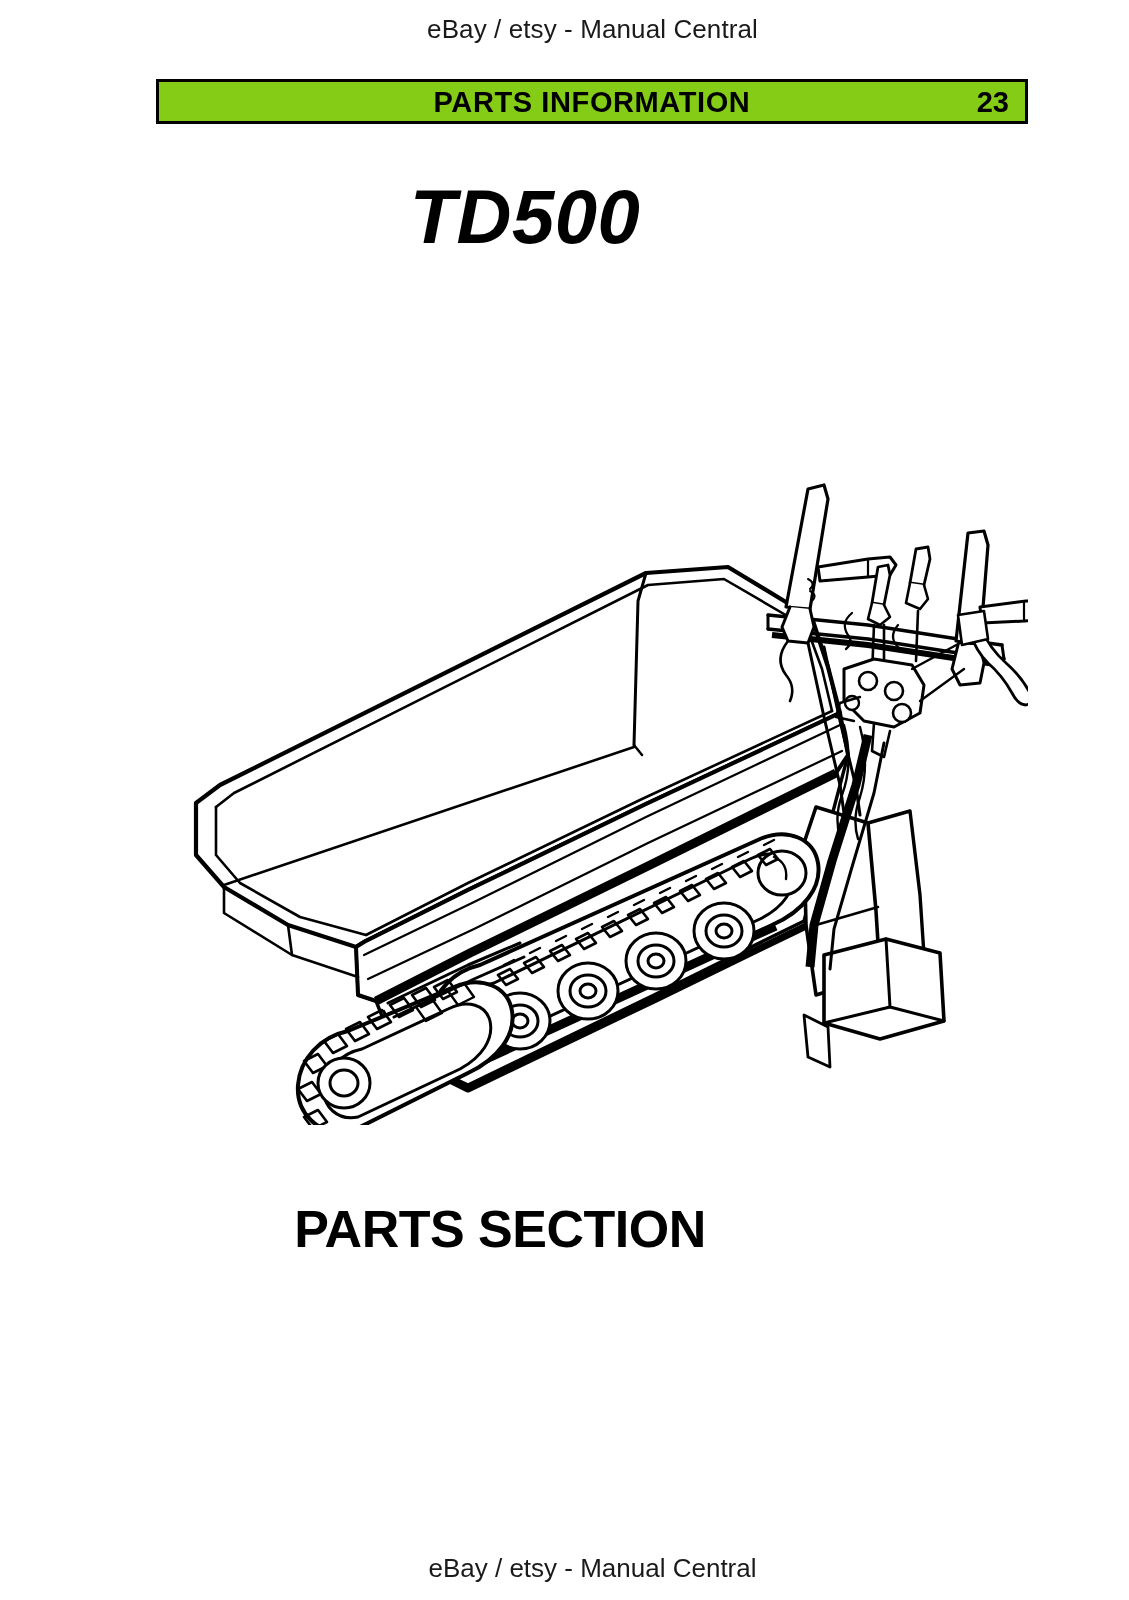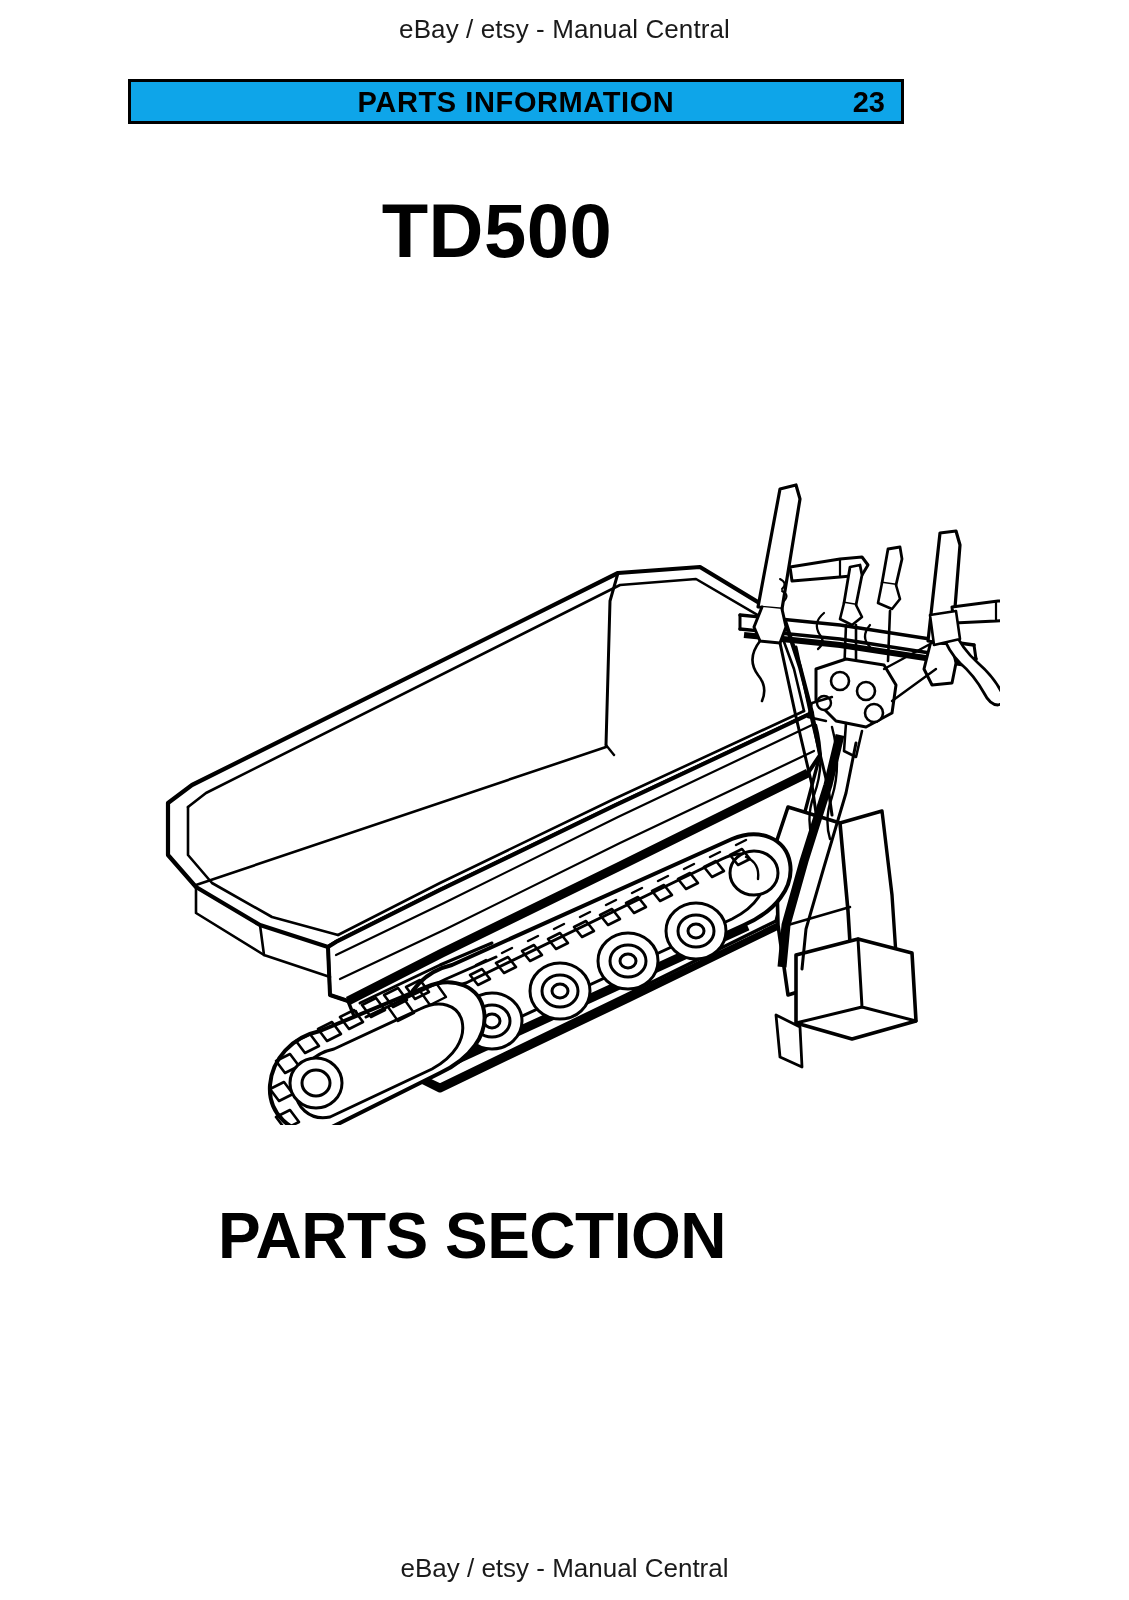--- a/index.html
+++ b/index.html
@@ -13,45 +13,46 @@
     position: relative;
     font-family: "Liberation Sans", sans-serif;
     color: #000000;
     overflow: hidden;
   }
 
   .page {
     position: absolute;
     inset: 0;
     background: #ffffff;
+    margin-left: 28px;
   }
 
   
   .watermark-top {
     position: absolute;
     top: 14px;
     left: 0;
     width: 1129px;
     text-align: center;
     font-size: 26px;
     font-weight: 400;
     color: #1a1a1a;
     letter-spacing: 0.1px;
   }
 
   
   .header-box {
     position: absolute;
     top: 79px;
     left: 128px;
-    width: 776px;
+    width: 872px;
     height: 45px;
     border: 3px solid #000000;
     box-sizing: border-box;
-    background: #0ea5e9;
+    background: #84cc16;
   }
   .header-box-inner {
     position: relative;
     width: 100%;
     height: 100%;
   }
   .header-title {
     position: absolute;
     left: 0;
     right: 0;
@@ -68,24 +69,25 @@
     top: 50%;
     transform: translateY(-50%);
     font-size: 29px;
     font-weight: 700;
     text-align: right;
   }
 
   
   .model-block {
     position: absolute;
-    top: 192px;
+    top: 178px;
     left: 0;
     width: 994px;
     text-align: center;
+    font-style: italic;
   }
   .model-line {
     font-size: 76px;
     font-weight: 700;
     line-height: 1.03;
     letter-spacing: 0.5px;
   }
 
   
   .illustration {
@@ -101,21 +103,21 @@
     height: 100%;
   }
 
   
   .section-title {
     position: absolute;
     top: 1199px;
     left: 0;
     width: 944px;
     text-align: center;
-    font-size: 64px;
+    font-size: 52px;
     font-weight: 700;
     letter-spacing: -0.5px;
   }
 
   
   .watermark-bottom {
     position: absolute;
     top: 1553px;
     left: 0;
     width: 1129px;

